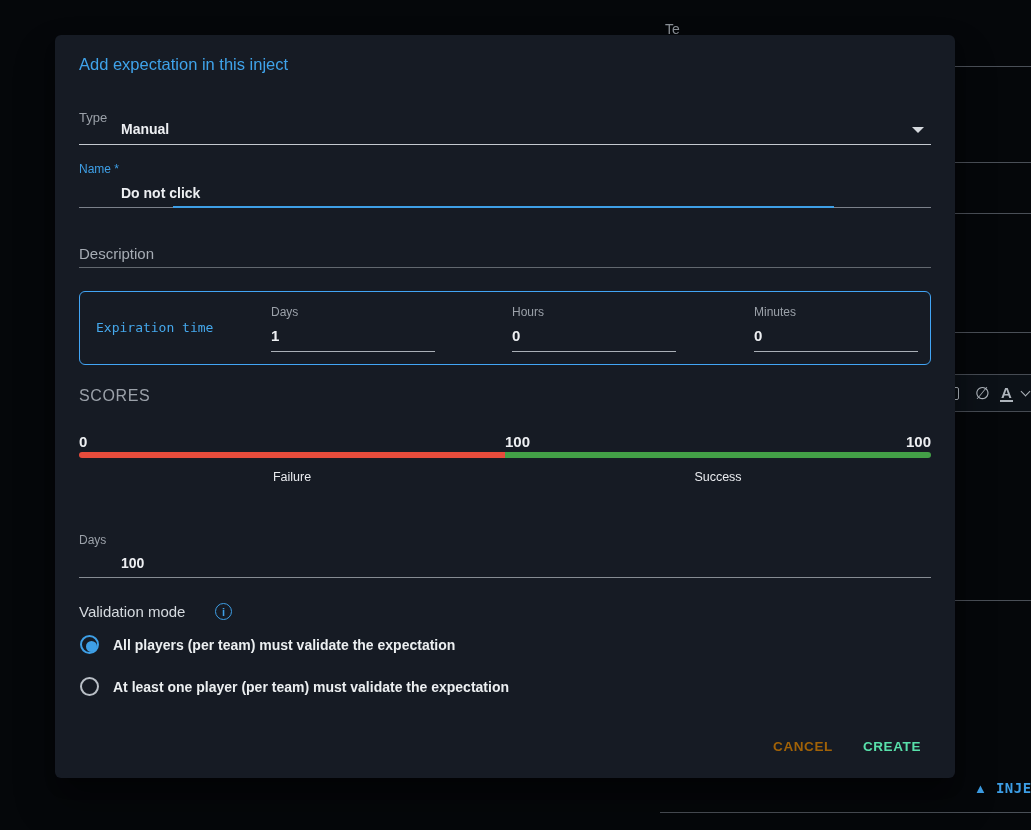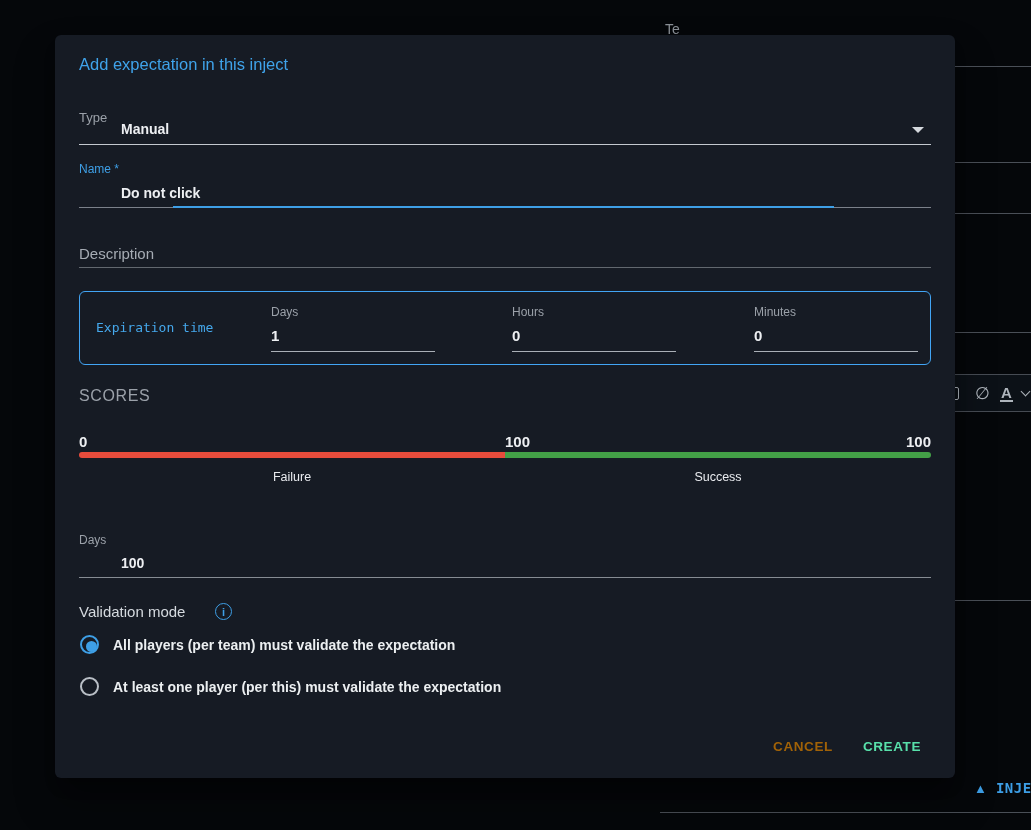--- a/index.html
+++ b/index.html
@@ -197,21 +197,21 @@
     </div>
 
     <div class="radio-row selected" style="top:600px">
       <span class="radio-outer">
           <span class="radio-inner"></span>
         </span>
       <span class="radio-label">All players (per team) must validate the expectation</span>
     </div>
     <div class="radio-row" style="top:642px">
       <span class="radio-outer"></span>
-      <span class="radio-label">At least one player (per this) must validate the expectation</span>
+      <span class="radio-label">At least one player (per team) must validate the expectation</span>
     </div>
 
     <div class="actions">
       <button class="btn btn-cancel">CANCEL</button>
       <button class="btn btn-create">CREATE</button>
     </div>
 
   </div>
 </div>
 

